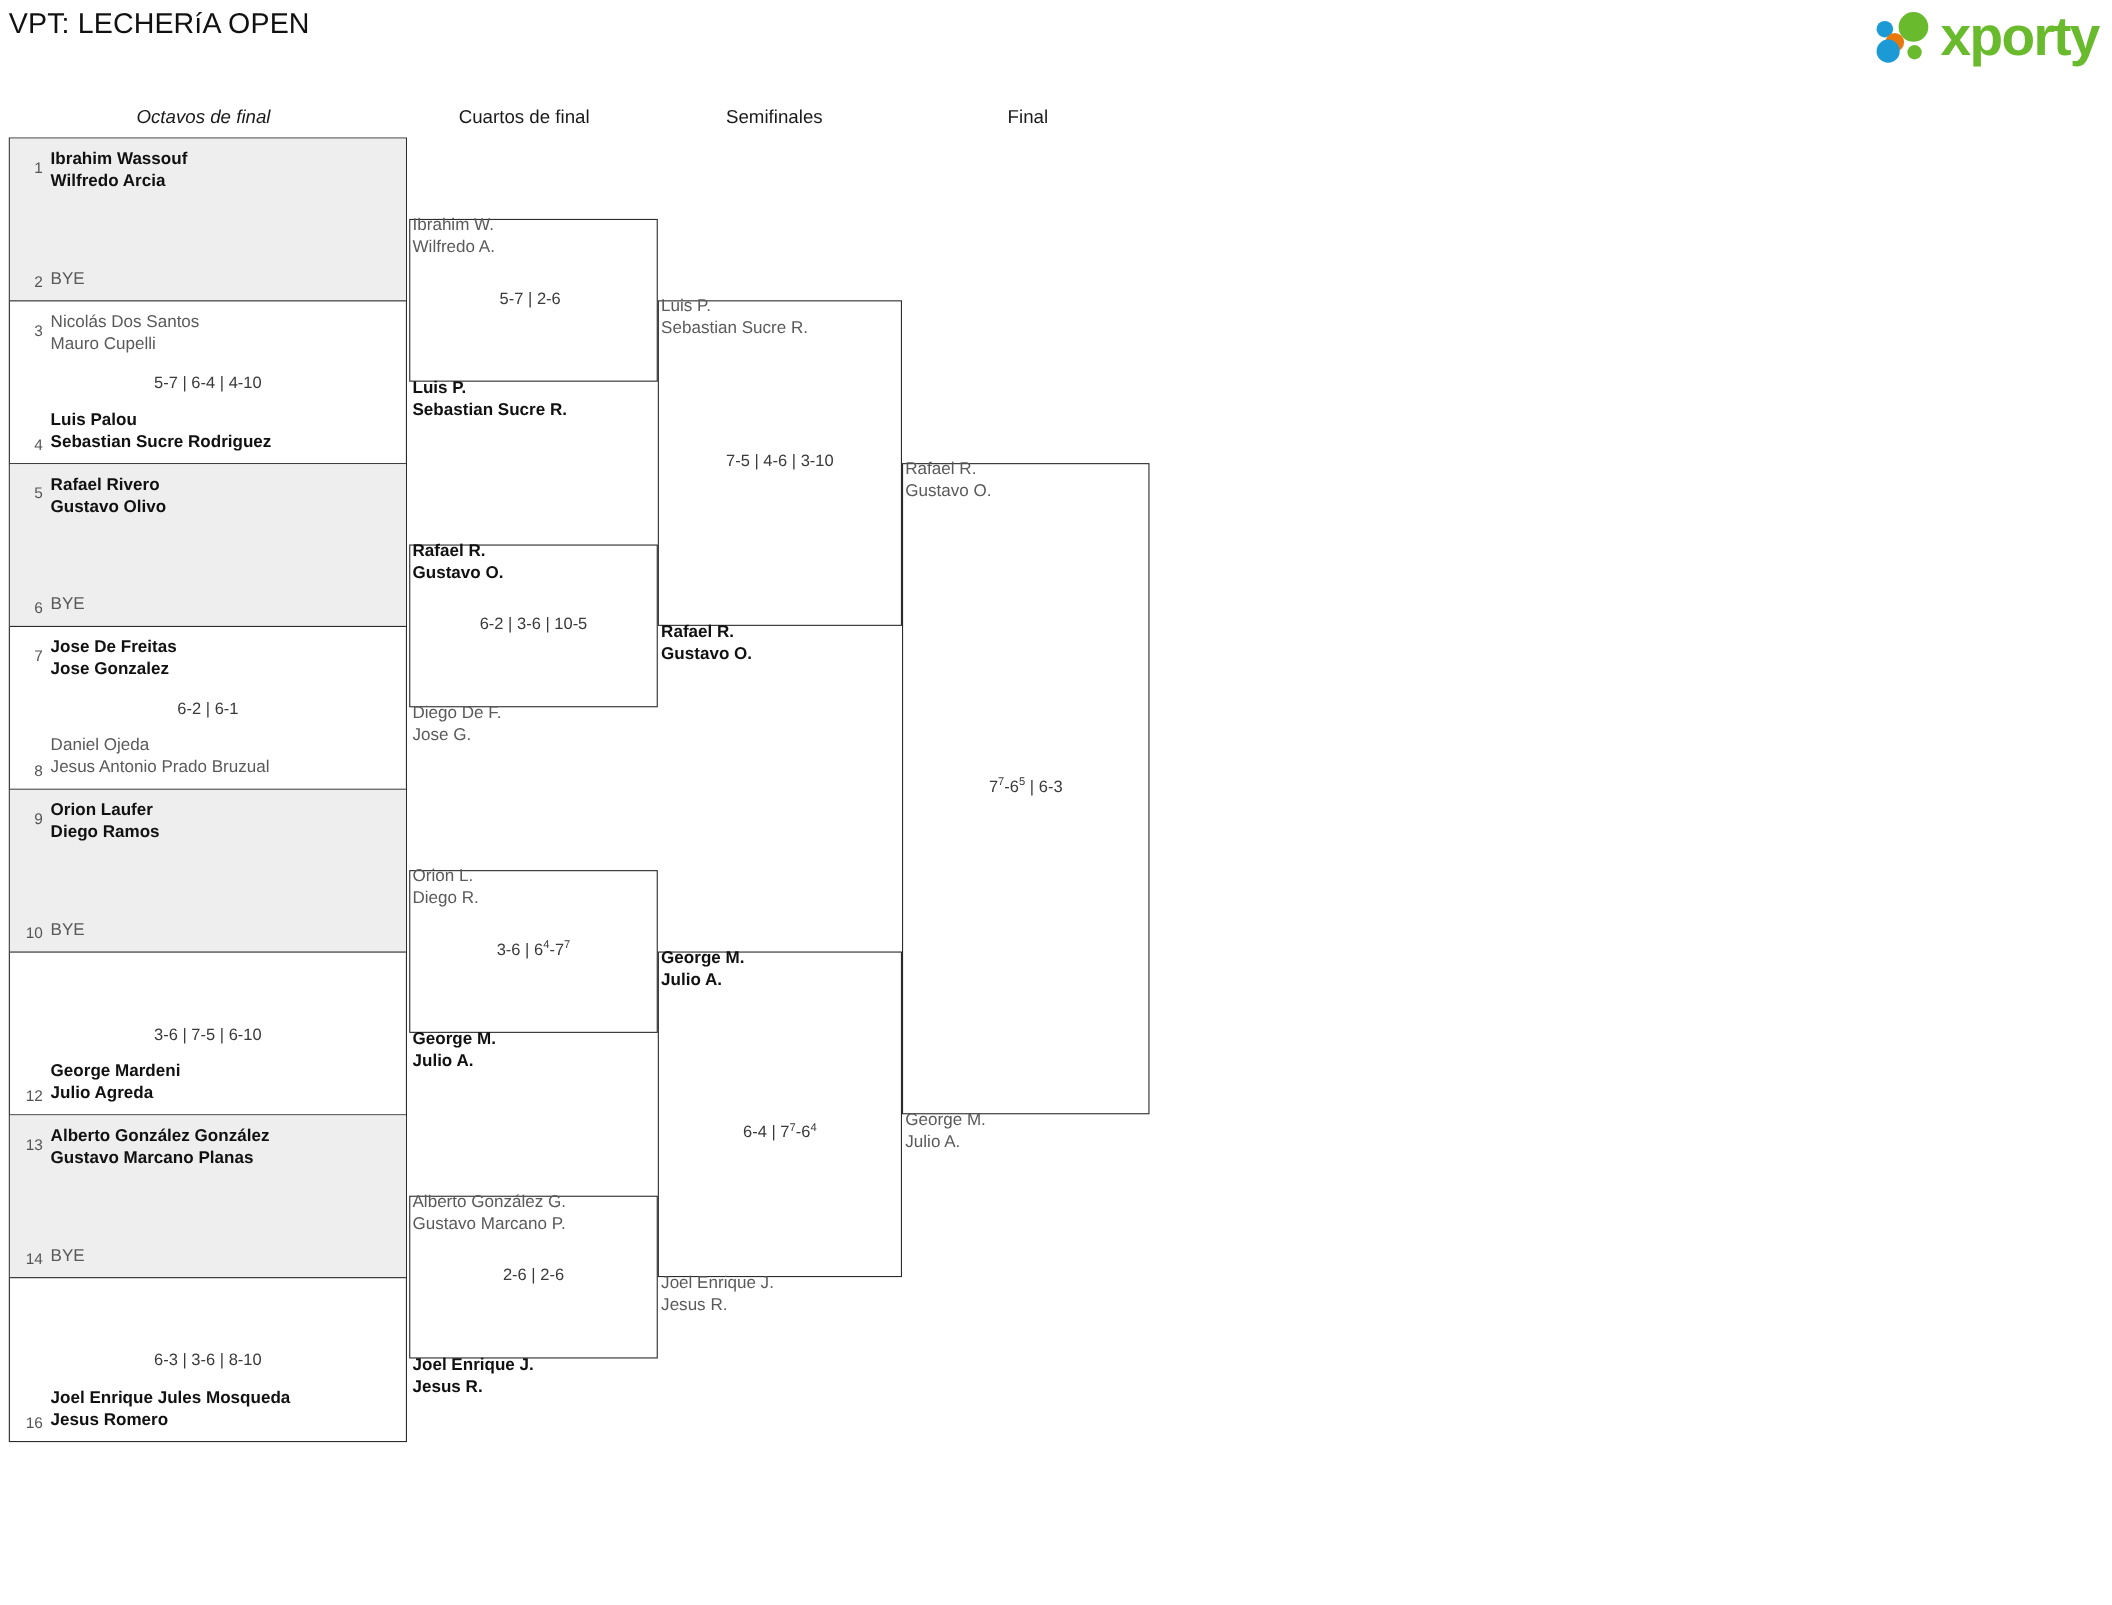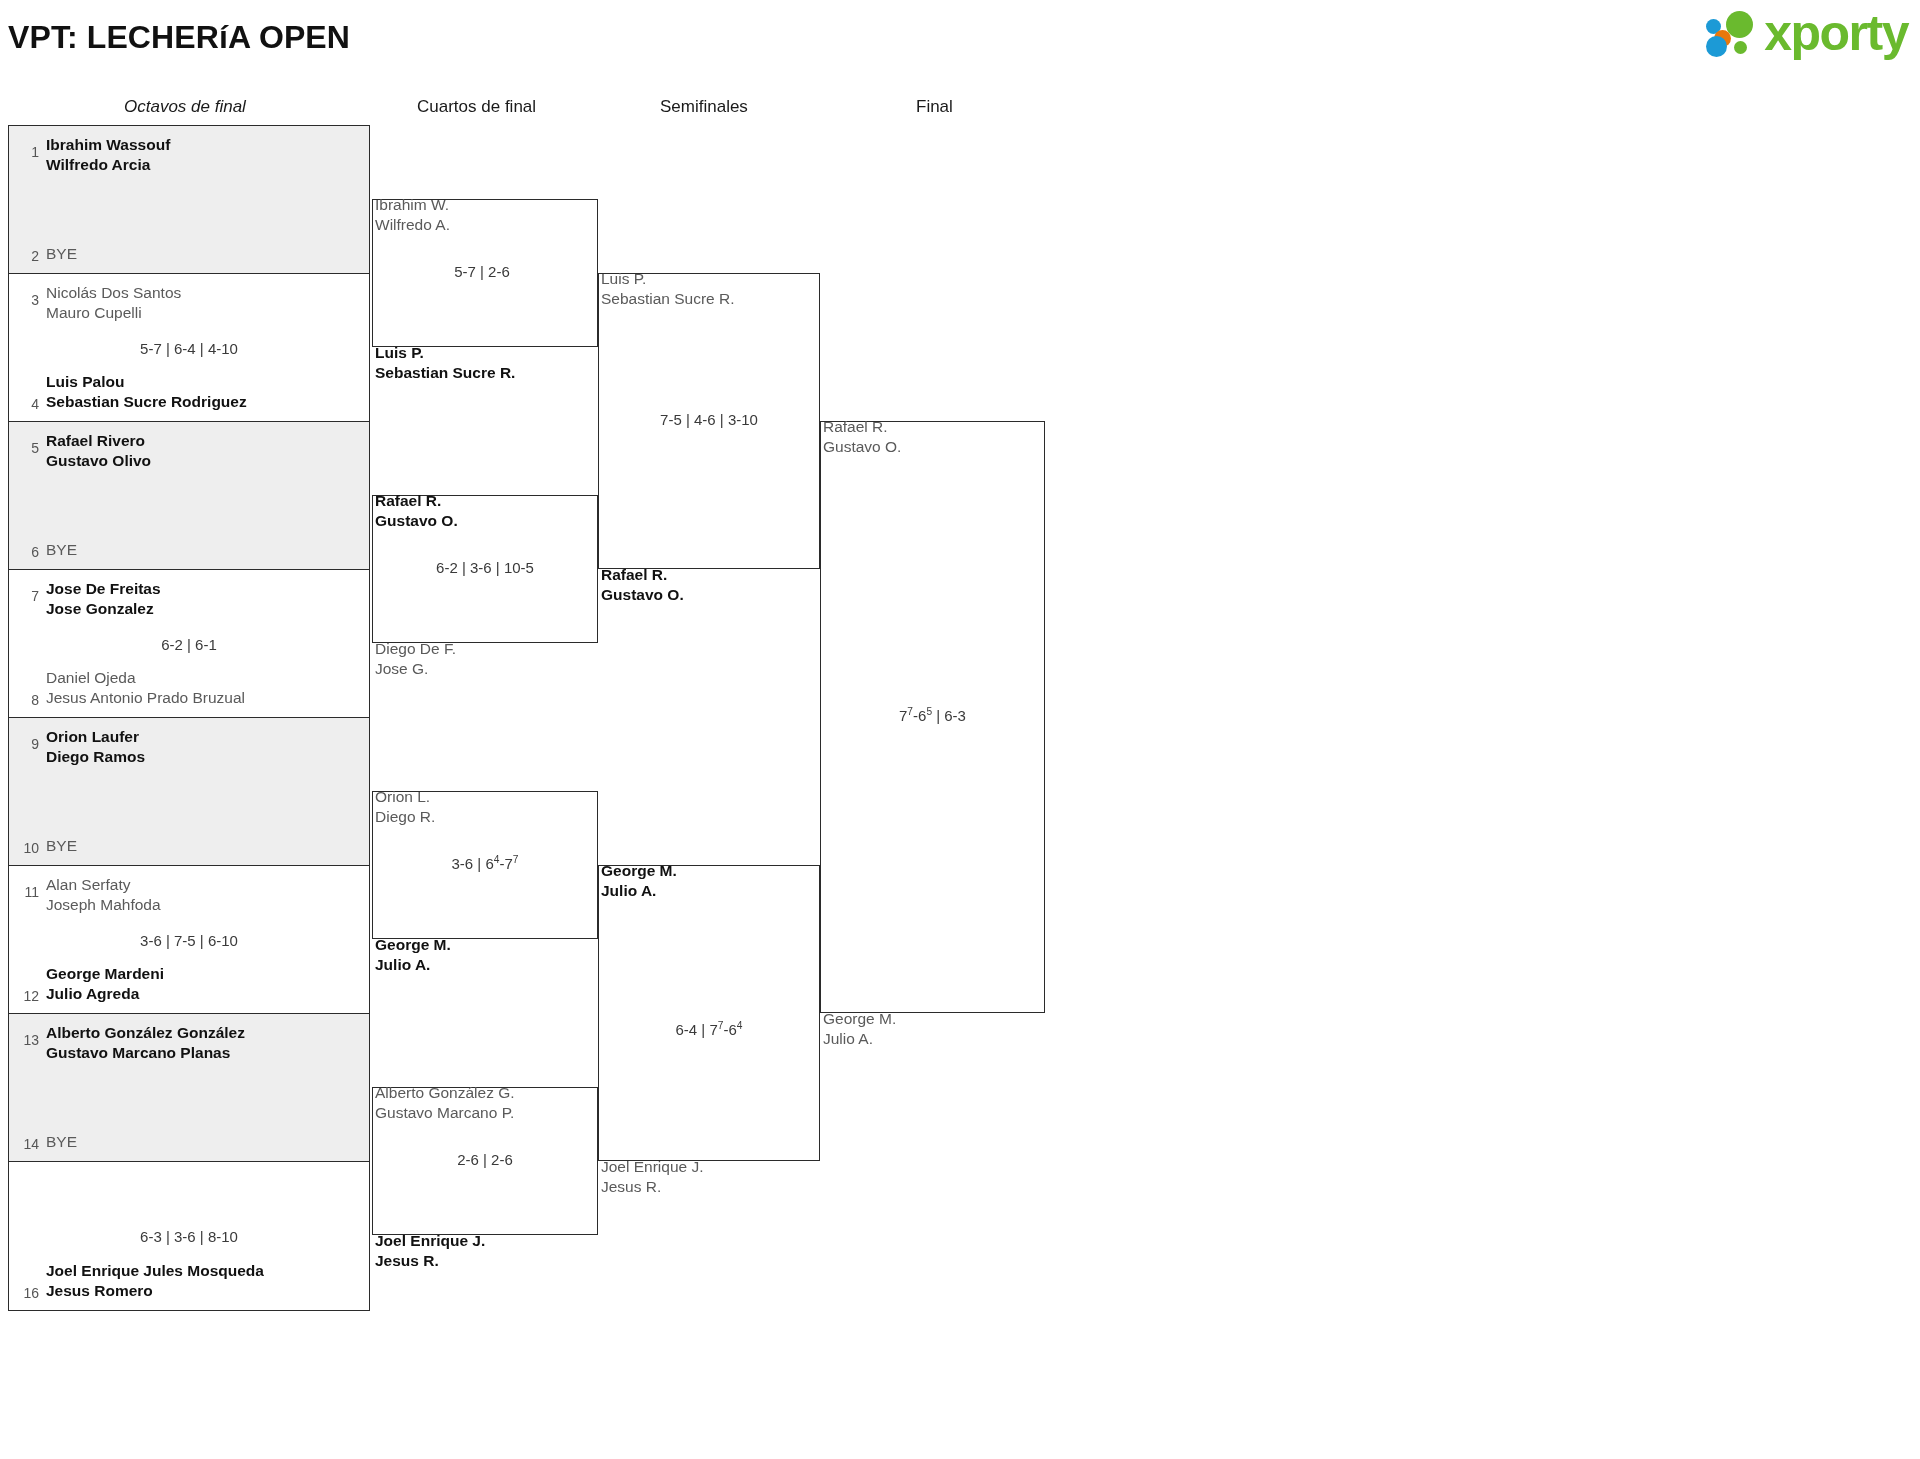--- a/index.html
+++ b/index.html
@@ -6,21 +6,21 @@
   body{
     width:1920px;height:1459px;
     background:#ffffff;
     font-family:"Liberation Sans","DejaVu Sans",sans-serif;
     color:#1a1a1a;
     position:relative;
     overflow:hidden;
   }
   
   #title-block{position:absolute;left:8px;top:4px;}
-  .title-line{font-size:32px;font-weight:bold;line-height:1.32;color:#111;letter-spacing:.1px;white-space:nowrap;margin-top:12px;}
+  .title-line{font-size:26px;font-weight:normal;line-height:1.32;color:#111;letter-spacing:.1px;white-space:nowrap;}
   #logo{position:absolute;right:12px;top:8px;display:flex;align-items:center;gap:6px;}
   .logo-dots{width:52px;height:48px;position:relative;}
   .logo-dots i{position:absolute;border-radius:50%;display:block;}
   .d1{width:15px;height:15px;left:0px;top:10px;background:#1c9ad6;}
   .d2{width:27px;height:27px;left:20px;top:2px;background:#6aba2e;}
   .d3{width:17px;height:17px;left:8px;top:21px;background:#e8780c;}
   .d4{width:21px;height:21px;left:0px;top:27px;background:#1c9ad6;}
   .d5{width:13px;height:13px;left:28px;top:32px;background:#6aba2e;}
   .logo-word{font-size:50px;font-weight:bold;color:#6aba2e;letter-spacing:-1.5px;line-height:1;}
 
@@ -146,27 +146,20 @@
         </div>
       </div>
       <div class="seedrow bot">
         <span class="seedno">10</span>
         <div class="names bye">
           <div>BYE</div>
         </div>
       </div>
     </div>
     <div class="r1-match">
-      <div class="seedrow top">
-        <span class="seedno">11</span>
-        <div class="names">
-          <div>Alan Serfaty</div>
-          <div>Joseph Mahfoda</div>
-        </div>
-      </div>
       <div class="seedrow bot">
         <span class="seedno">12</span>
         <div class="names win">
           <div>George Mardeni</div>
           <div>Julio Agreda</div>
         </div>
       </div>
       <div class="r1-score" style="top: 66px;">3-6 | 7-5 | 6-10</div>
     </div>
     <div class="r1-match shaded">

